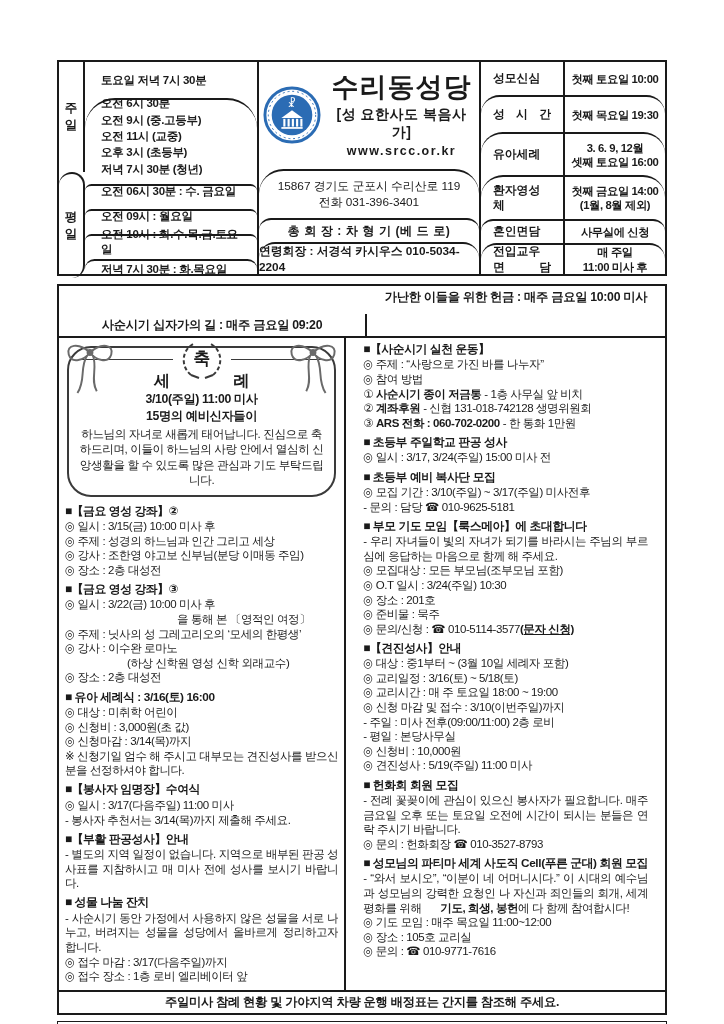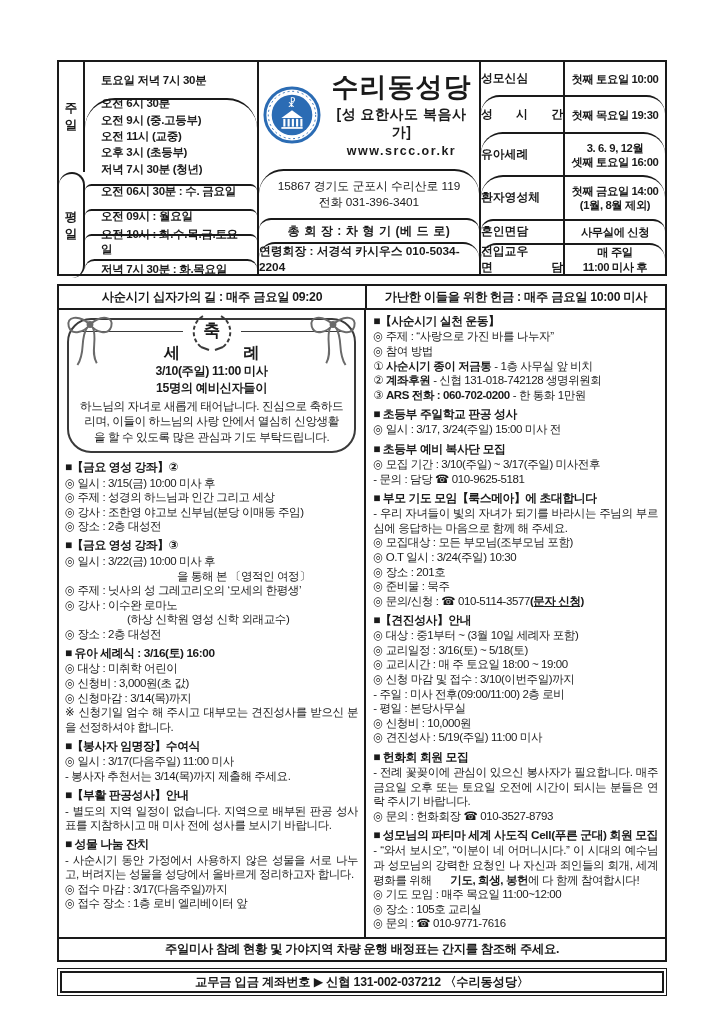--- a/index.html
+++ b/index.html
@@ -25,34 +25,34 @@
   .emblem{width:58px;height:58px;flex:0 0 auto;}
   .brand{text-align:center;}
   .brand-name{font-size:27px;font-weight:bold;letter-spacing:1px;line-height:1.05;}
   .brand-sub{font-size:14px;font-weight:bold;margin-top:5px;letter-spacing:0.5px;}
   .brand-web{font-size:12.5px;font-weight:bold;letter-spacing:1.5px;margin-top:2px;}
   .addr-row{height:52px;display:flex;flex-direction:column;align-items:center;justify-content:center;font-size:11.8px;font-weight:normal;line-height:1.4;}
   .pres-row{height:25px;display:flex;align-items:center;justify-content:center;font-size:12.2px;letter-spacing:0.5px;}
   .yeon-row{flex:1;display:flex;align-items:center;justify-content:center;font-size:11.8px;}
   .tt-right{flex:1;display:flex;flex-direction:column;}
   .irow{display:flex;}
-  .ilbl{width:84px;border-right:2px solid #1a1a1a;display:flex;flex-direction:column;justify-content:center;padding:0 0;}
+  .ilbl{width:84px;border-right:2px solid #1a1a1a;display:flex;flex-direction:column;justify-content:center;padding:0 12px;}
   .ilbl .jl{display:block;text-align:justify;text-align-last:justify;font-size:11.8px;line-height:1.3;}
   .ival{flex:1;display:flex;flex-direction:column;align-items:center;justify-content:center;font-size:11.3px;line-height:1.25;letter-spacing:-0.4px;text-align:center;}
 
   
   .mainbox{border:2px solid #1a1a1a;margin-top:8px;}
   .headerbar{display:flex;border-bottom:2px solid #1a1a1a;font-weight:bold;font-size:12.3px;}
   .hb-cell{height:22px;display:flex;align-items:center;justify-content:center;letter-spacing:-0.3px;}
-  .hb-left{width:308px;border-right:2px solid #1a1a1a;}
+  .hb-left{width:308px;border-right:2px solid #1a1a1a;margin-top:28px;}
   .hb-right{flex:1;}
   .cols{display:flex;min-height:624px;}
   .col{font-size:11.5px;line-height:1.27;letter-spacing:-0.4px;}
   .col-left{width:308px;border-right:2px solid #1a1a1a;padding:4px 6px 2px;}
-  .col-right{flex:1;padding:4px 7px 2px;}
+  .col-right{flex:1;padding:4px 17px 2px;}
   .section{margin-bottom:4.5px;}
   .s-head{font-weight:bold;font-size:11.8px;white-space:nowrap;overflow:hidden;margin-bottom:0.5px;}
   .s-line{white-space:nowrap;overflow:hidden;}
   .s-line.flow{white-space:normal;text-align:justify;}
   .footbar{border-top:2px solid #1a1a1a;height:23px;display:flex;align-items:center;justify-content:center;font-weight:bold;font-size:12.3px;letter-spacing:-0.3px;}
 
   
   .celebox{position:relative;border:2px solid #3a3a3a;border-radius:24px;margin:4px 2px 7px;padding:5px 10px 7px;text-align:center;}
   .bow{position:absolute;top:-12px;width:58px;height:62px;}
   .bow.l{left:-8px;}

